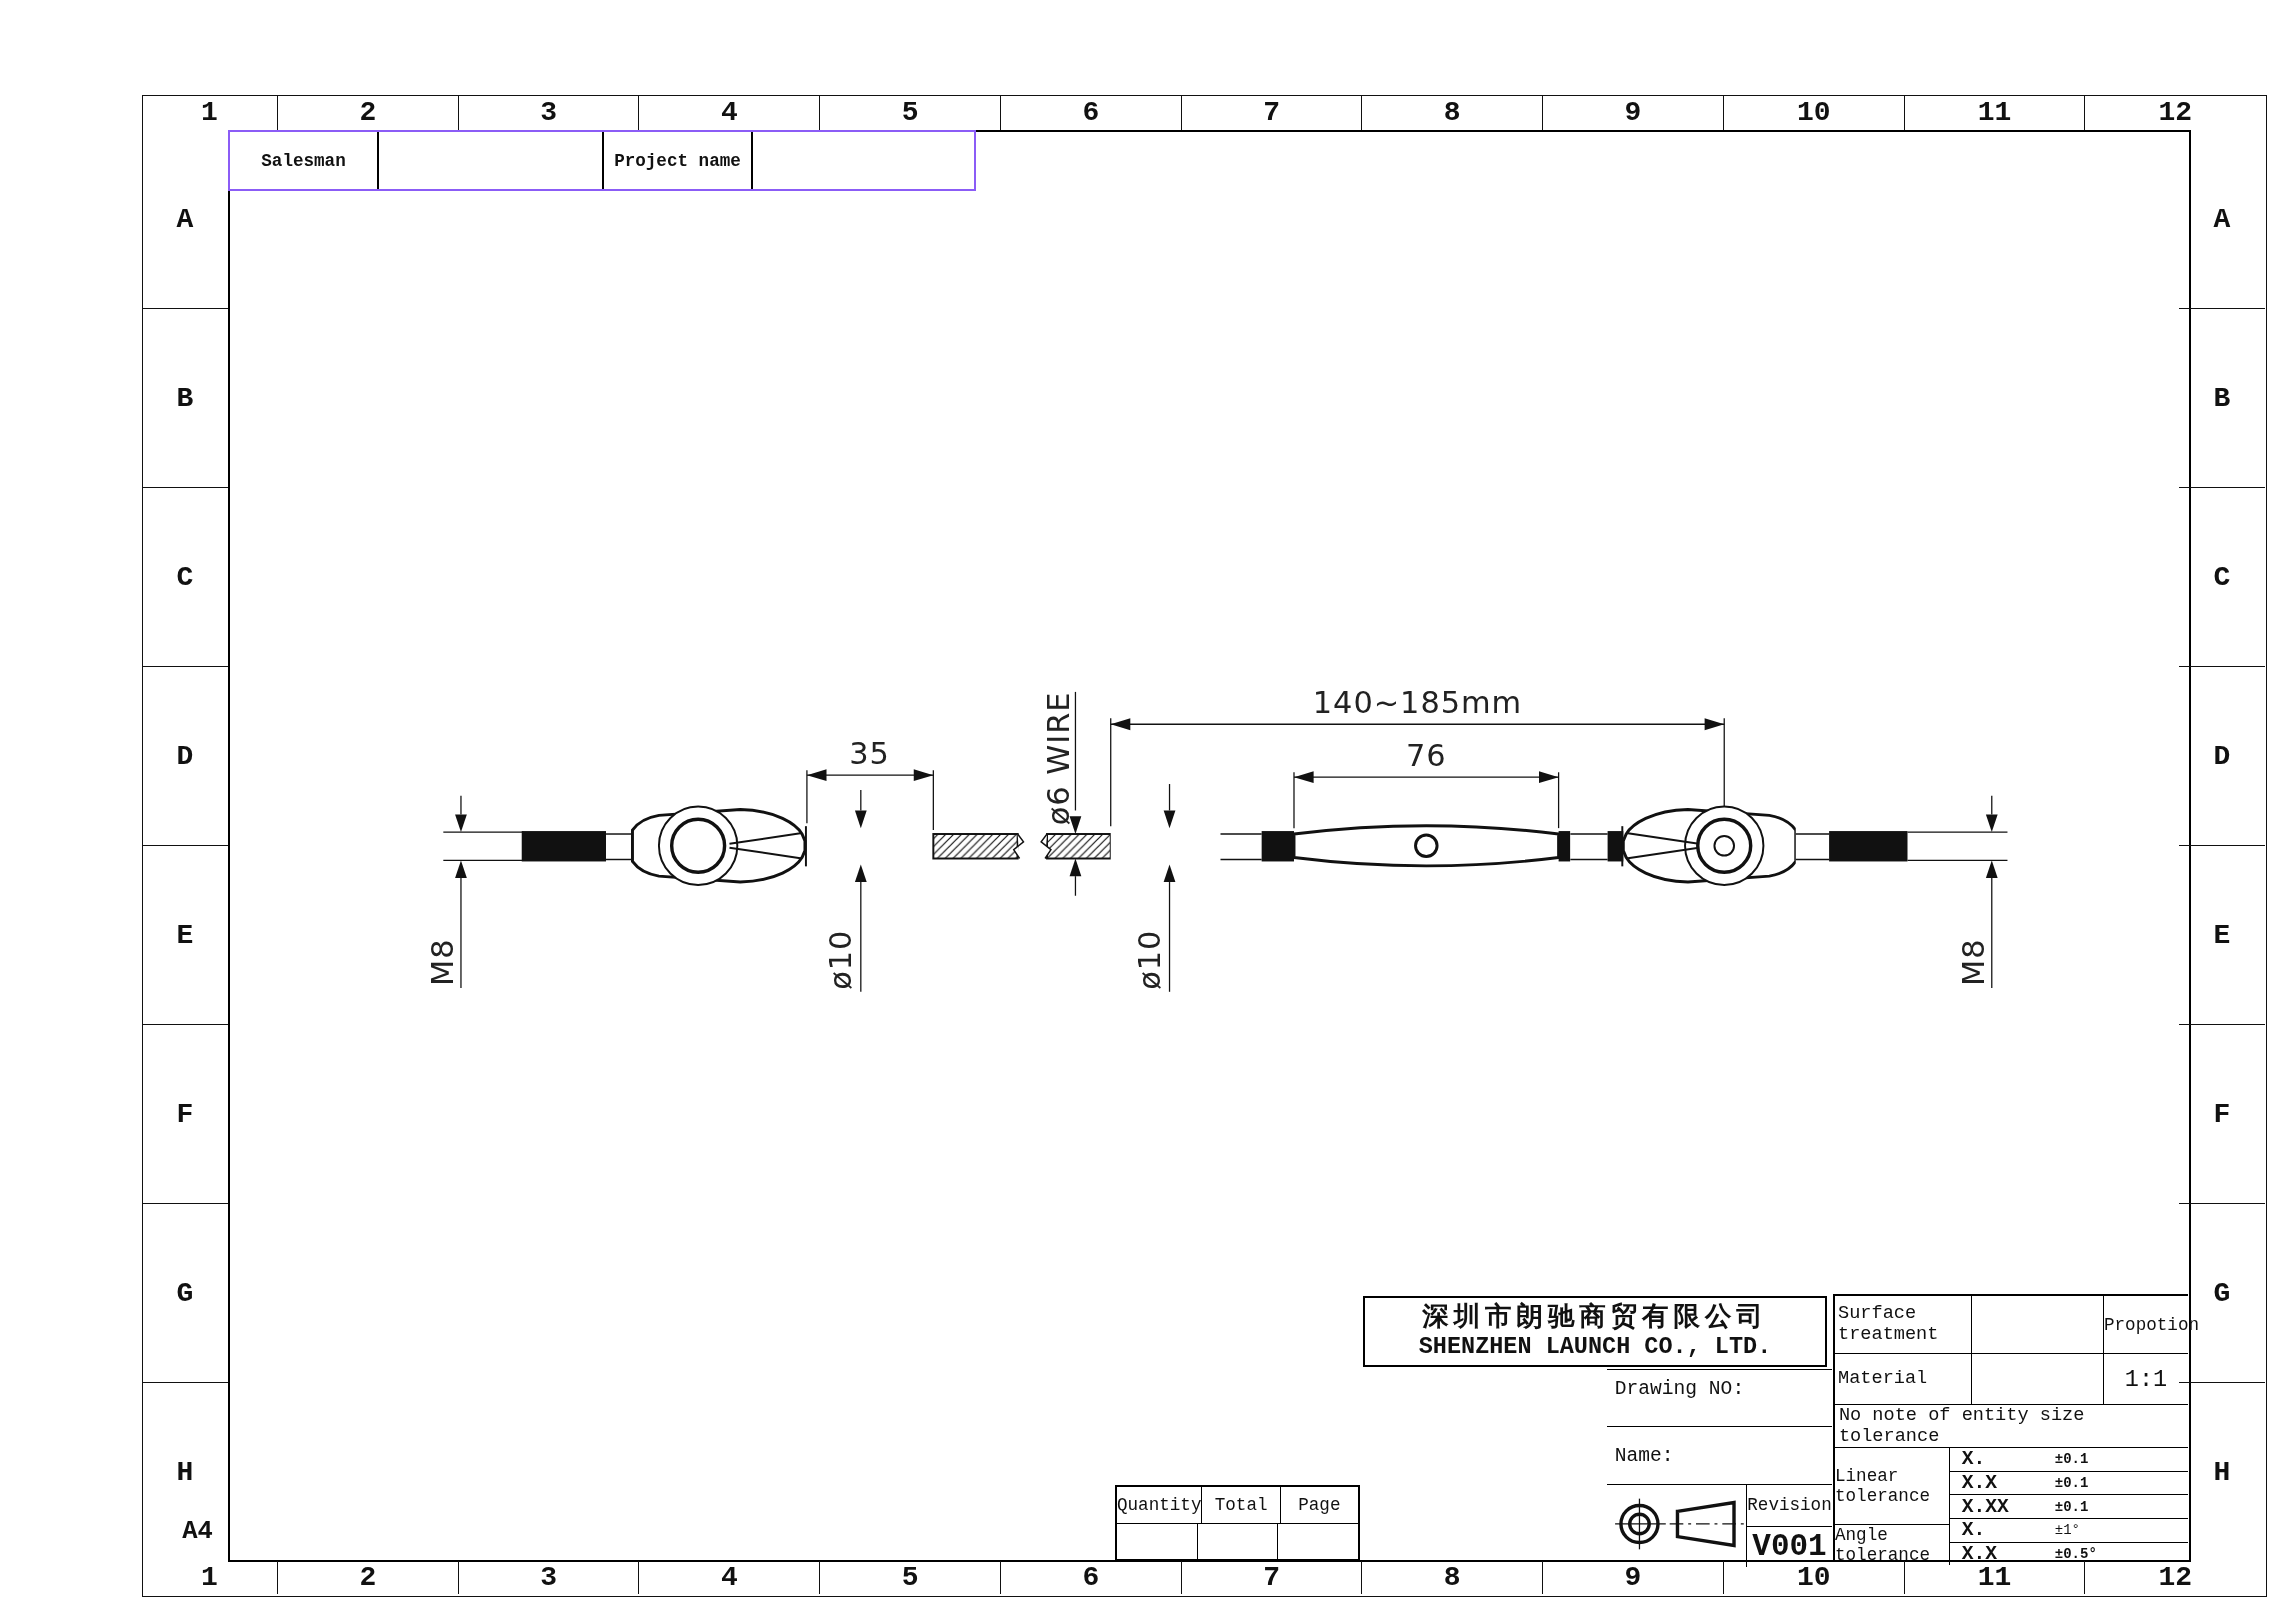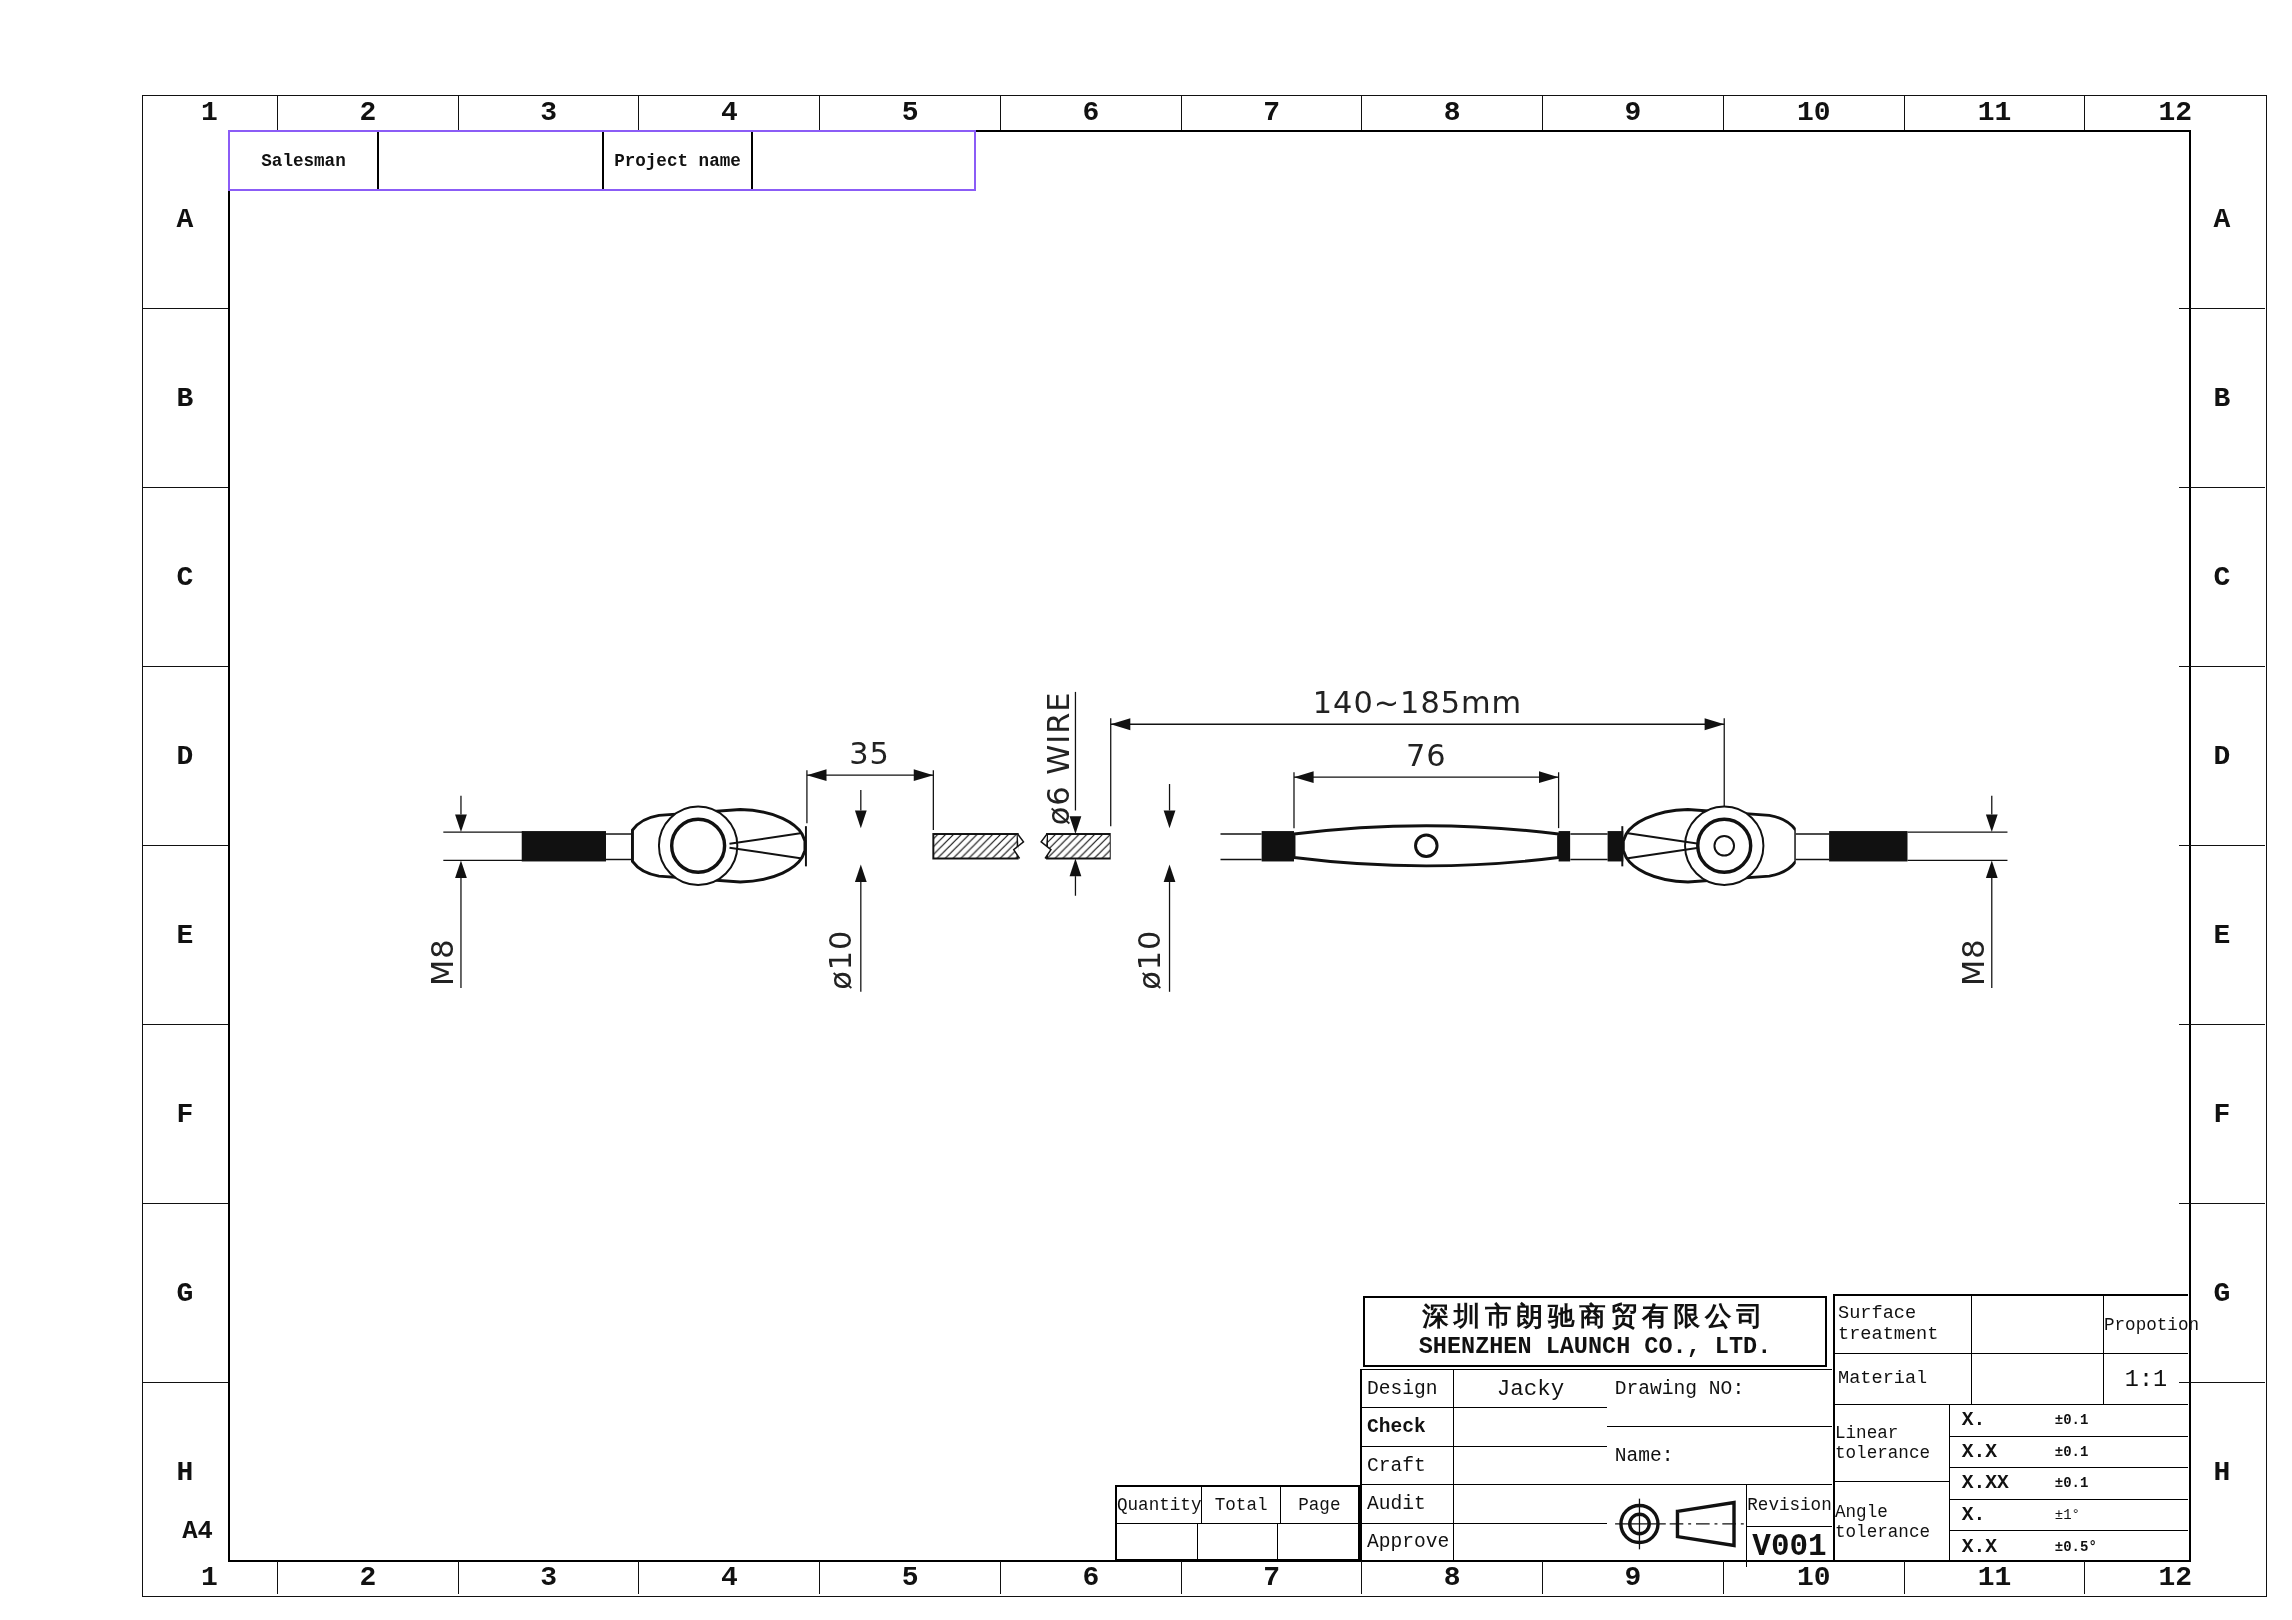--- a/index.html
+++ b/index.html
@@ -319,43 +319,20 @@
         <div class="qty-cell">Page</div>
       </div>
     <div id="qty-vals">
 
     <div class="qty-cell"></div>
         <div class="qty-cell"></div>
         <div class="qty-cell"></div>
       </div>
   </div>
 
-  <div id="sign-table" class="abs tb">
-
-  <div class="sign-row">
-      <div class="sign-label">Design</div>
-      <div class="sign-value">Jacky</div>
-    </div>
-      <div class="sign-row">
-      <div class="sign-label">Check</div>
-      <div class="sign-value"></div>
-    </div>
-      <div class="sign-row">
-      <div class="sign-label">Craft</div>
-      <div class="sign-value"></div>
-    </div>
-      <div class="sign-row">
-      <div class="sign-label">Audit</div>
-      <div class="sign-value"></div>
-    </div>
-      <div class="sign-row">
-      <div class="sign-label">Approve</div>
-      <div class="sign-value"></div>
-    </div>
-    </div>
 
   <div id="mid-col" class="abs tb">
     <div id="cell-drawing-no">Drawing NO:</div>
     <div id="cell-name">Name:</div>
     <div id="cell-symbol">
       <svg width="139" height="77" viewBox="0 0 142 79">
         <circle cx="33" cy="40" r="19" fill="none" stroke="#111" stroke-width="3.5"></circle>
         <circle cx="33" cy="40" r="10" fill="none" stroke="#111" stroke-width="3.5"></circle>
         <line x1="33" y1="14" x2="33" y2="66" stroke="#111" stroke-width="1.3"></line>
         <line x1="8" y1="40" x2="60" y2="40" stroke="#111" stroke-width="1.3"></line>
@@ -373,20 +350,21 @@
     <div id="rb-surface" class="rb-row">
       <div class="rb-a">Surface treatment</div>
       <div class="rb-b"></div>
       <div class="rb-c">Propotion</div>
     </div>
     <div id="rb-material" class="rb-row">
       <div class="rb-a">Material</div>
       <div class="rb-b"></div>
       <div class="rb-c">1:1</div>
     </div>
+    <div id="rb-note" class="rb-row">No note of entity size tolerance</div>
     <div id="rb-tol">
       <div id="tol-labels">
         <div id="tol-linear" class="tol-lab">Linear tolerance</div>
         <div id="tol-angle" class="tol-lab">Angle tolerance</div>
       </div>
       <div id="tol-rows">
 
       <div class="tol-row">
           <div class="tol-x">X.</div>
           <div class="tol-v">±0.1</div>

